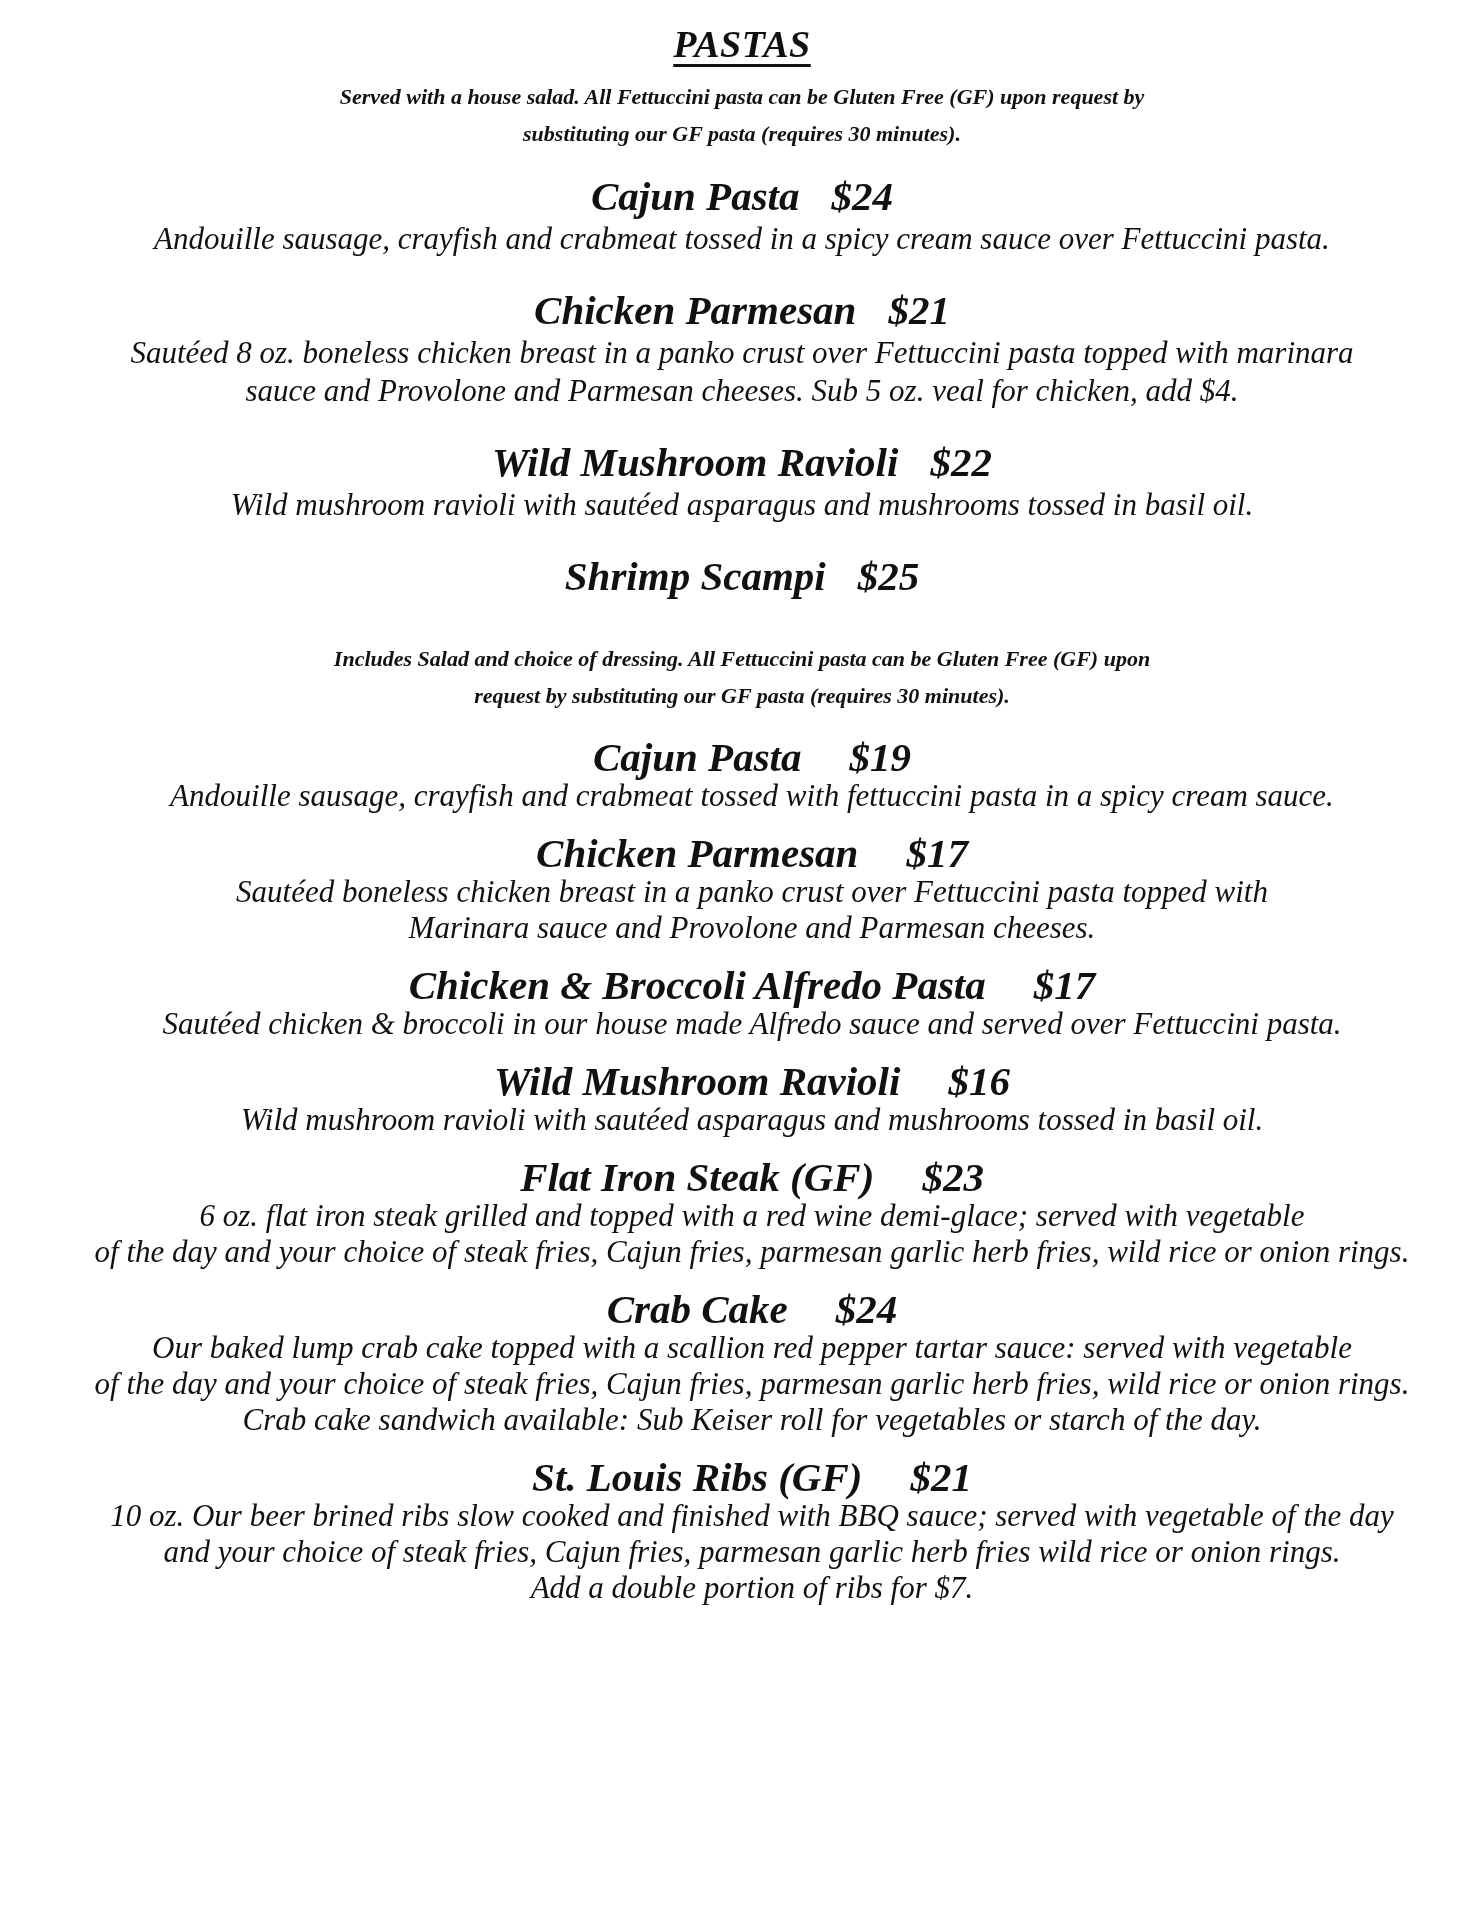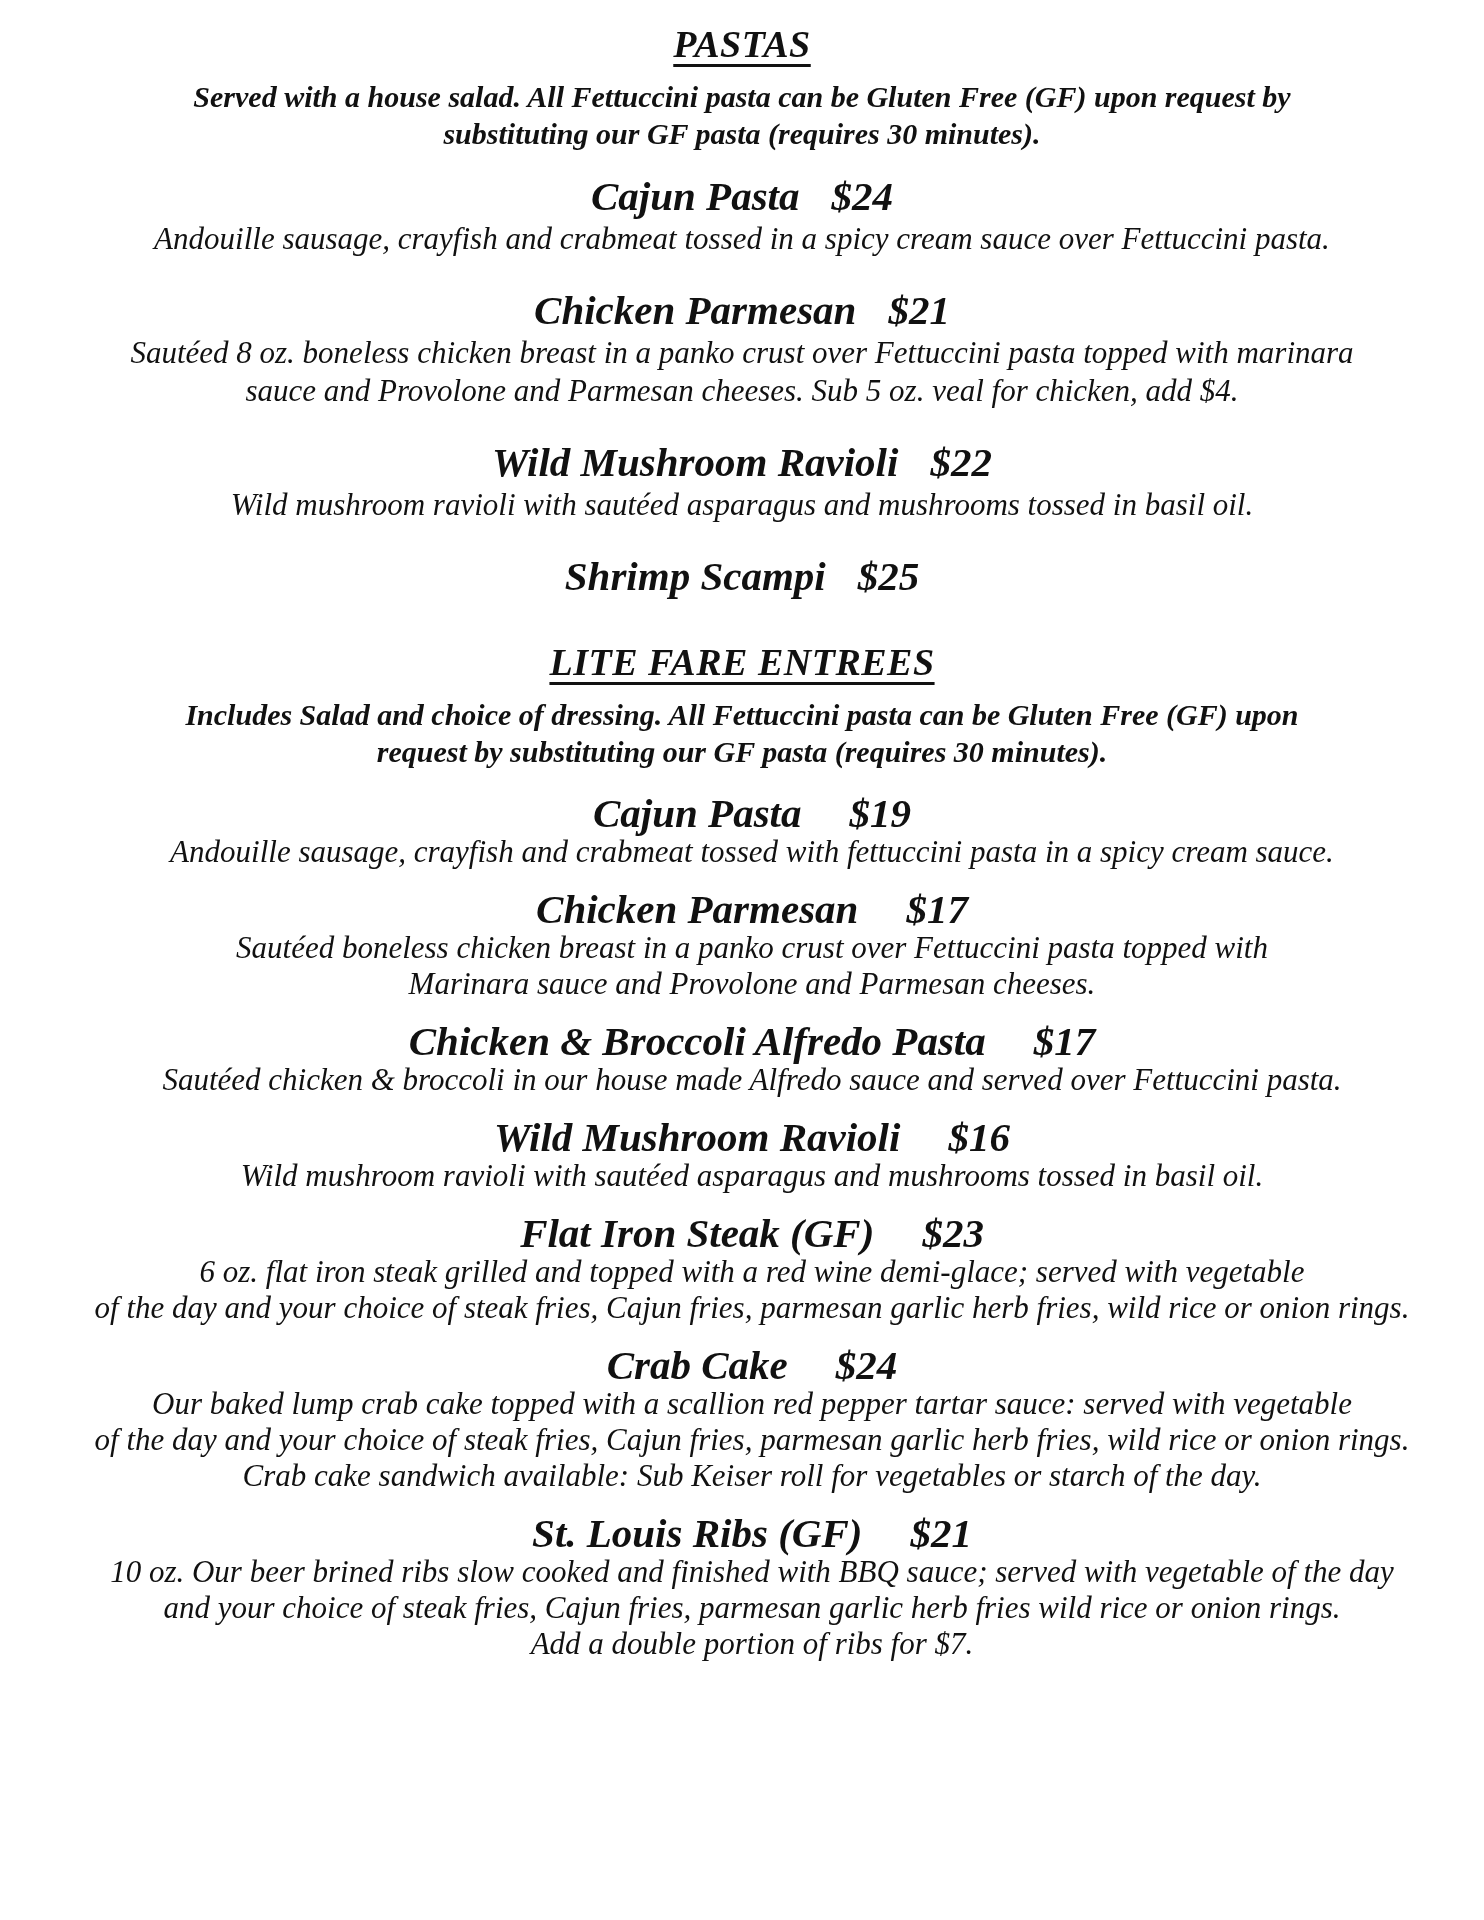--- a/index.html
+++ b/index.html
@@ -23,21 +23,21 @@
     line-height: 44px;
     font-weight: bold;
     font-style: italic;
     letter-spacing: 0.5px;
     text-decoration: underline;
     text-decoration-thickness: 3px;
     text-underline-offset: 7px;
   }
   .section-title-wrap { margin-bottom: 12px; }
   .section-subtitle {
-    font-size: 30px;
+    font-size: 22px;
     line-height: 37px;
     font-weight: bold;
     font-style: italic;
     white-space: pre-line;
     max-width: 1240px;
     margin: 0 auto 26px auto;
   }
   .menu-item { }
   .item-header {
     font-size: 41px;
@@ -103,23 +103,20 @@
 
   <div class="menu-item">
     <div class="item-header">
       <span class="item-name">Shrimp Scampi</span><span class="item-price">$25</span>
     </div>
   </div>
 </div>
   </section>
 
   <section class="menu-section section-1">
-    <div class="section-title-wrap">
-      <h1 class="section-title">LITE FARE ENTREES</h1>
-    </div>
     <p class="section-subtitle">Includes Salad and choice of dressing. All Fettuccini pasta can be Gluten Free (GF) upon
 request by substituting our GF pasta (requires 30 minutes).</p>
     <div class="items">
   <div class="menu-item">
     <div class="item-header">
       <span class="item-name">Cajun Pasta</span><span class="item-price">$19</span>
     </div>
     <p class="item-description">Andouille sausage, crayfish and crabmeat tossed with fettuccini pasta in a spicy cream sauce.</p>
   </div>
 

